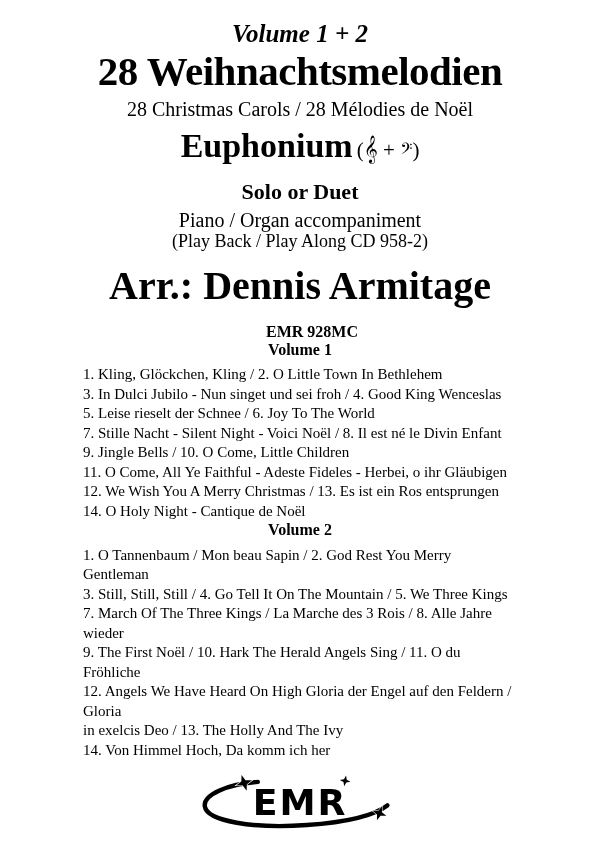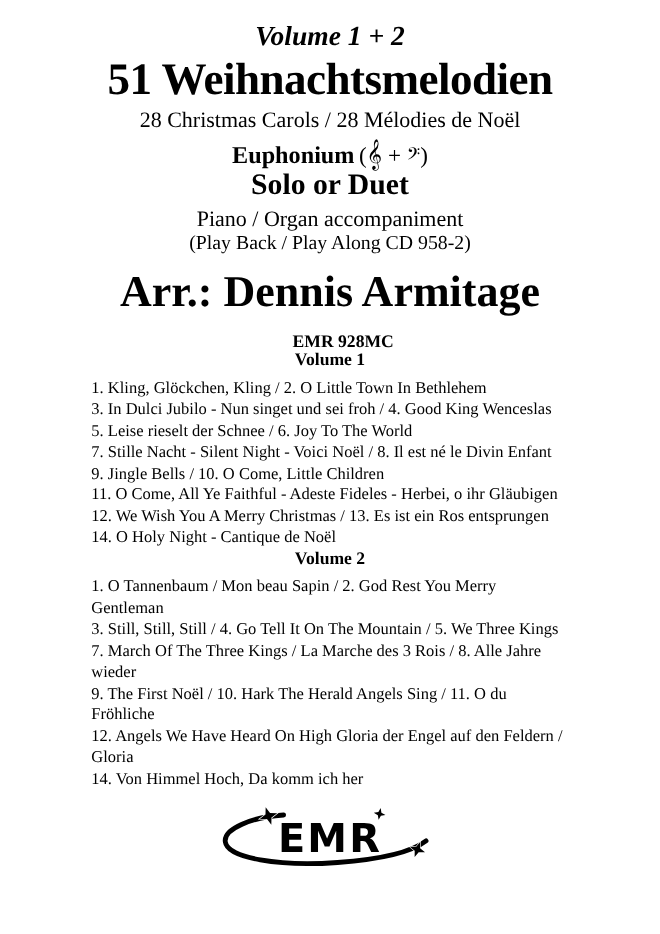--- a/index.html
+++ b/index.html
@@ -9,45 +9,45 @@
     font-family:"Liberation Serif",serif;
     overflow:hidden;
   }
   .page{width:600px;text-align:center;padding-top:20px;box-sizing:border-box;}
 
   .volume-label{font-size:25px;font-weight:bold;font-style:italic;line-height:1.15;}
   .title{font-size:41px;font-weight:bold;line-height:1.05;margin-top:1px;letter-spacing:-0.5px;}
   .subtitle{font-size:20px;line-height:1.1;margin-top:5px;}
 
   .instrument-line{margin-top:7px;line-height:1.1;}
-  .instrument{font-size:22px;font-weight:bold;}
+  .instrument{font-size:34px;font-weight:bold;}
   .clef-group{font-size:21px;font-weight:normal;}
   .clef{font-family:"DejaVu Sans",sans-serif;font-size:24px;}
   .clef.bass{font-size:19px;}
 
-  .format-line{font-size:27px;font-weight:bold;line-height:1.1;margin-top:0;}
+  .format-line{font-size:22px;font-weight:bold;line-height:1.1;margin-top:16px;}
   .accompaniment{font-size:20px;line-height:1.1;margin-top:5px;}
   .cd-line{font-size:18px;line-height:1.1;margin-top:1px;}
 
   .arranger{font-size:40px;font-weight:bold;line-height:1.1;margin-top:12px;}
   .catalog{font-size:16px;font-weight:bold;line-height:1.1;margin-top:15px;padding-left:24px;}
 
   .volume-heading{font-size:16px;font-weight:bold;line-height:1.1;margin-bottom:7px;}
   .song-list{width:434px;margin:0 auto;text-align:left;font-size:15px;line-height:19.5px;}
   .song-line{white-space:normal;}
 
   .logo-wrap{margin-top:14px;line-height:0;}
 </style>
 </head>
 <body>
 
 <div class="page">
 
   <div class="volume-label">Volume 1 + 2</div>
-  <div class="title">51 Weihnachtsmelodien</div>
+  <div class="title">28 Weihnachtsmelodien</div>
   <div class="subtitle">28 Christmas Carols / 28 Mélodies de Noël</div>
 
   <div class="instrument-line">
     <span class="instrument">Euphonium</span>
     <span class="clef-group">
       <span>(</span><span class="clef">𝄞</span><span> + </span><span class="clef bass">𝄢</span><span>)</span>
     </span>
   </div>
 
   <div class="format-line">Solo or Duet</div>
@@ -69,20 +69,21 @@
       <div class="song-line">14. O Holy Night - Cantique de Noël</div>
     </div>
 
   <div class="volume-heading">Volume 2</div>
   <div class="song-list">
       <div class="song-line">1. O Tannenbaum / Mon beau Sapin / 2. God Rest You Merry Gentleman</div>
       <div class="song-line">3. Still, Still, Still / 4. Go Tell It On The Mountain / 5. We Three Kings</div>
       <div class="song-line">7. March Of The Three Kings / La Marche des 3 Rois / 8. Alle Jahre wieder</div>
       <div class="song-line">9. The First Noël / 10. Hark The Herald Angels Sing / 11. O du Fröhliche</div>
       <div class="song-line">12. Angels We Have Heard On High Gloria der Engel auf den Feldern / Gloria</div>
+      <div class="song-line">in exelcis Deo / 13. The Holly And The Ivy</div>
       <div class="song-line">14. Von Himmel Hoch, Da komm ich her</div>
     </div>
 
   <div class="logo-wrap">
     <svg width="206" height="56" viewBox="0 0 210 57" xmlns="http://www.w3.org/2000/svg">
       <path d="M 62 8 C 32 10, 6 21, 8 33 C 10 48, 58 56, 112 52 C 154 49, 181 42, 194 32" fill="none" stroke="#000" stroke-width="4.5" stroke-linecap="round"></path>
       <text x="105" y="42" text-anchor="middle" font-family="DejaVu Sans, sans-serif" font-size="37" font-weight="bold" letter-spacing="2" fill="#000" stroke="#fff" stroke-width="3" paint-order="stroke">EMR</text>
       <path transform="translate(48,9) rotate(-18) scale(0.85)" d="M0 -10 L2.6 -2.6 L10 0 L2.6 2.6 L0 10 L-2.6 2.6 L-10 0 L-2.6 -2.6 Z" fill="#000" stroke="#fff" stroke-width="1.5" paint-order="stroke"></path>
       <path transform="translate(151,7) rotate(10) scale(0.55)" d="M0 -10 L2.6 -2.6 L10 0 L2.6 2.6 L0 10 L-2.6 2.6 L-10 0 L-2.6 -2.6 Z" fill="#000" stroke="#fff" stroke-width="1.5" paint-order="stroke"></path>
       <path transform="translate(186,40) rotate(20) scale(0.75)" d="M0 -10 L2.6 -2.6 L10 0 L2.6 2.6 L0 10 L-2.6 2.6 L-10 0 L-2.6 -2.6 Z" fill="#000" stroke="#fff" stroke-width="1.5" paint-order="stroke"></path>

